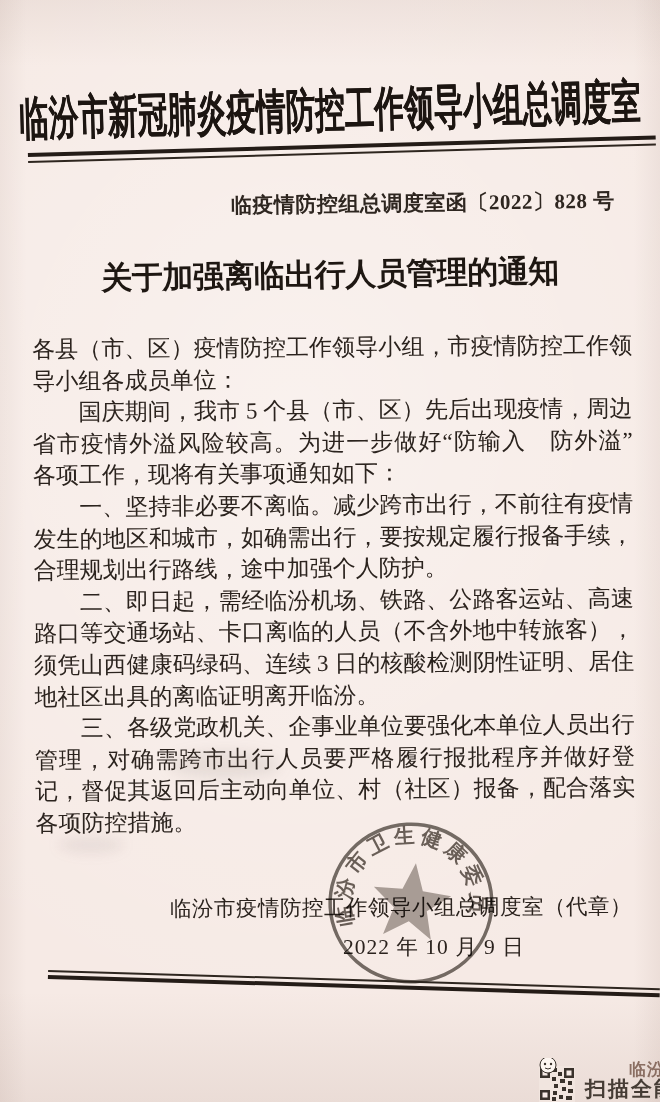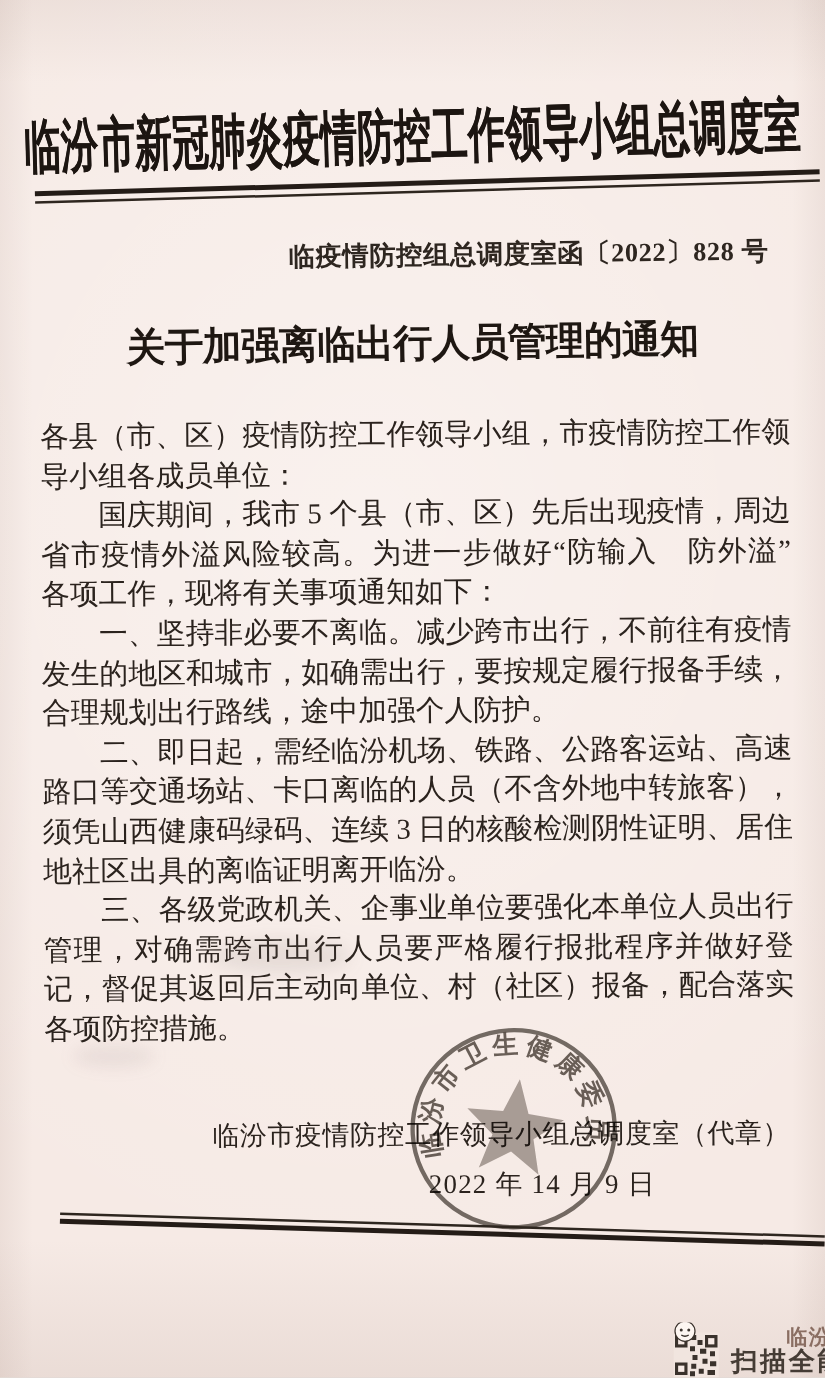--- a/index.html
+++ b/index.html
@@ -104,21 +104,21 @@
         <div class="line">记，督促其返回后主动向单位、村（社区）报备，配合落实</div>
         <div class="line last">各项防控措施。</div>
       </div>
     </div>
 
   <div class="abs smudge1"></div>
   <div class="abs smudge2"></div>
 
   <div class="abs issuer">临汾市疫情防控工作领导小组总调度室（代章）</div>
 
-  <div class="abs date">2022 年 14 月 9 日</div>
+  <div class="abs date">2022 年 10 月 9 日</div>
 
   <svg class="abs seal" viewBox="0 0 170 168" width="174" height="172">
     <ellipse cx="85" cy="83" rx="79" ry="77" fill="none" stroke="#57504a" stroke-width="3.4" opacity="0.88"></ellipse>
     <polygon opacity="0.78" fill="#8e8781" points="91.9,44.6 97.2,72.2 124.6,78.4 100.0,92.0 102.5,120.0 82.0,100.7 56.2,111.8 68.2,86.4 49.7,65.2 77.5,68.7"></polygon>
     <path id="sealArc" d="M 29.6 103.2 A 59 59 0 1 1 140.4 103.2" fill="none"></path>
     <text font-size="20" letter-spacing="4.5" fill="#4e463f" opacity="0.9">
       <textPath href="#sealArc" startOffset="2">临汾市卫生健康委员会</textPath>
     </text>
   </svg>
 

